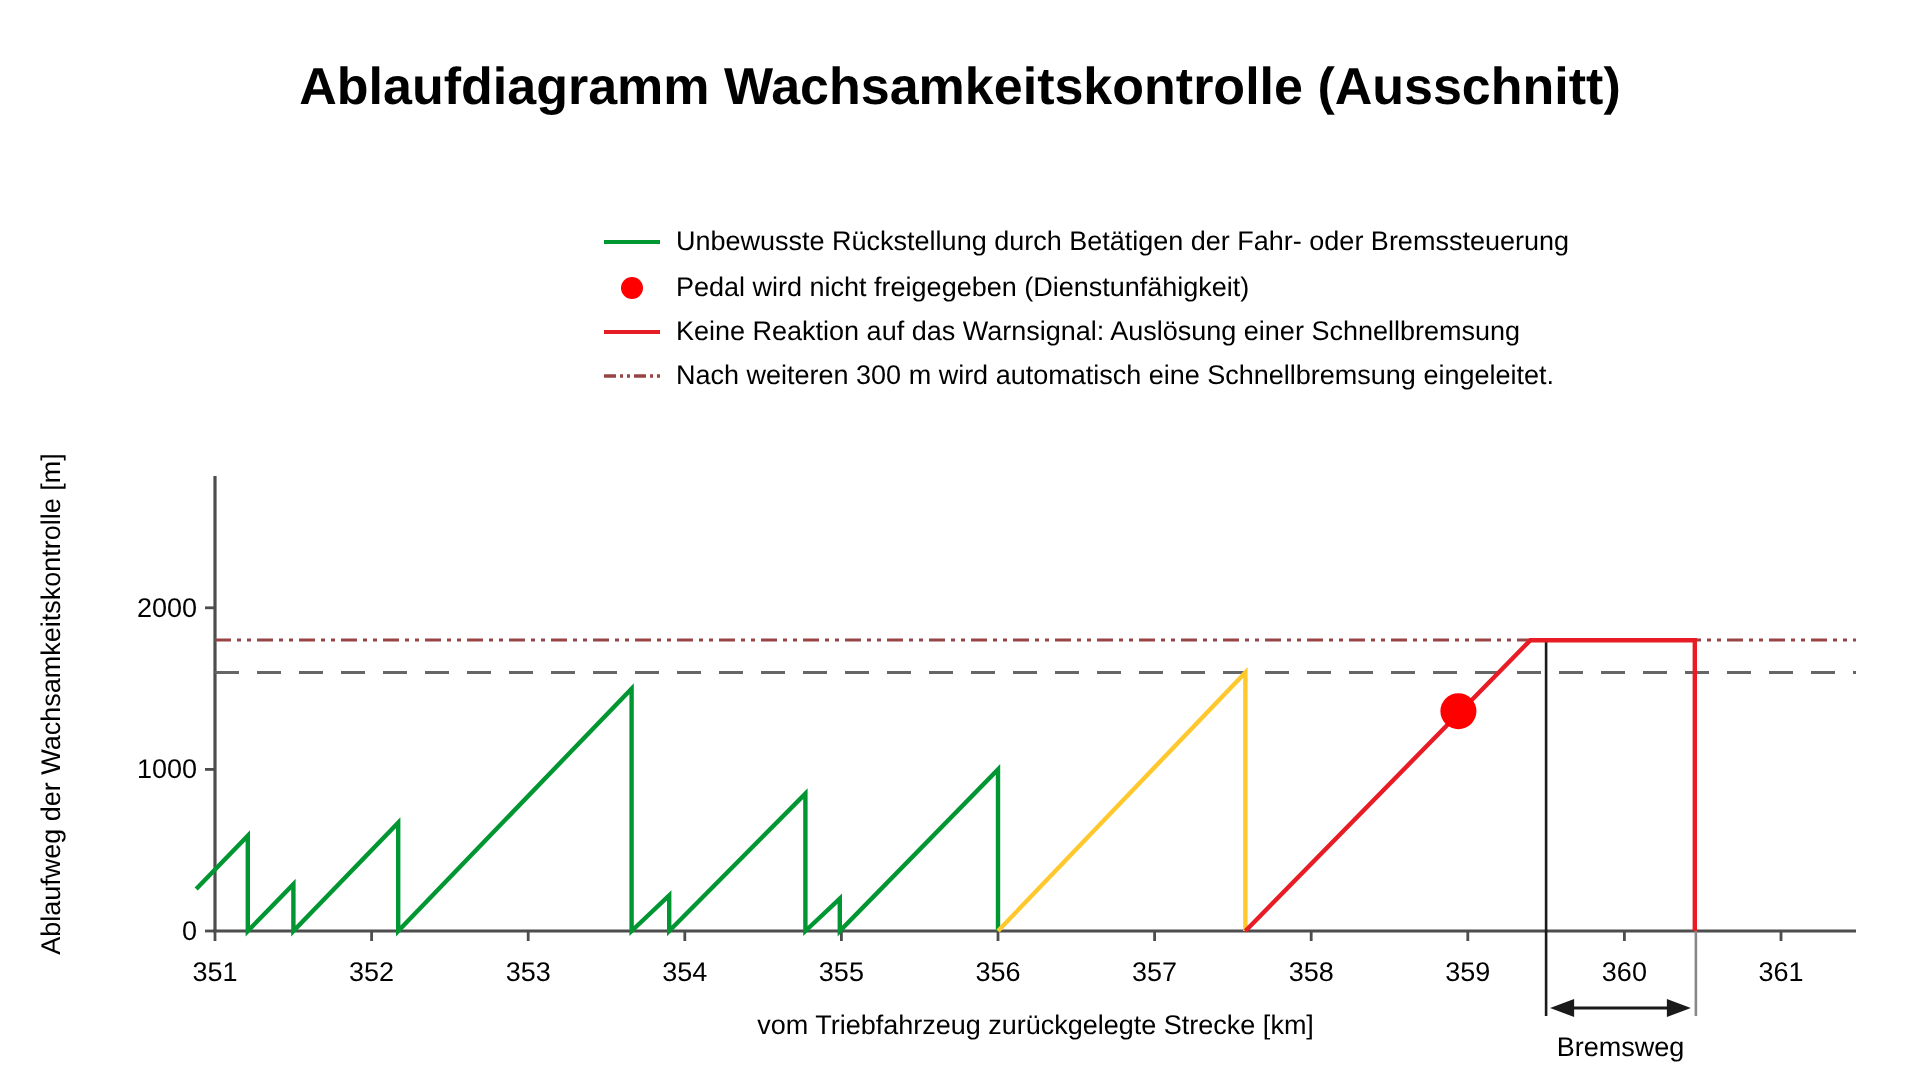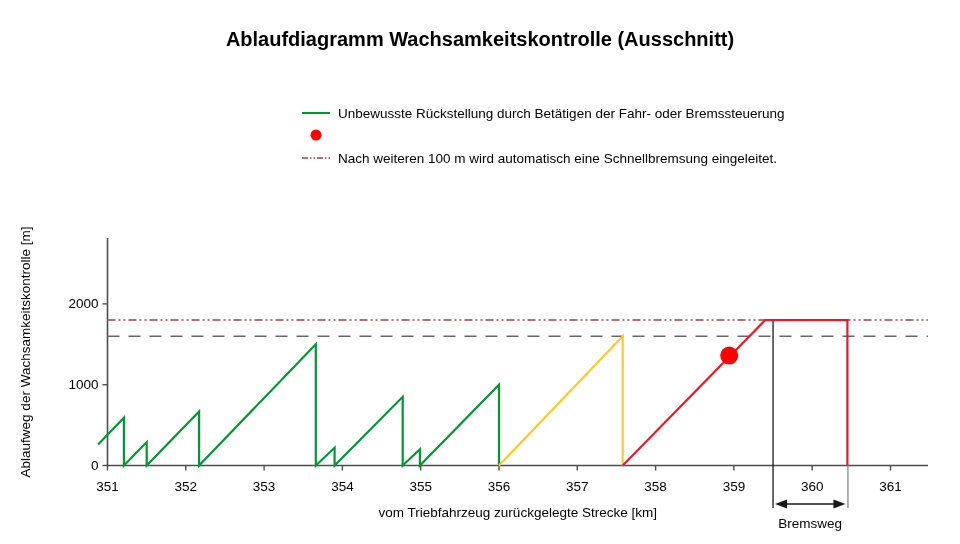--- a/index.html
+++ b/index.html
@@ -2,27 +2,27 @@
 <html><head>
 <meta charset="utf-8">
 <style>
   html,body{margin:0;padding:0;}
   body{
     width:960px;height:544px;background:#ffffff;position:relative;overflow:hidden;
     font-family:"Liberation Sans", sans-serif;
   }
   .page-title{
     position:absolute;left:0;top:28px;width:960px;text-align:center;
-    font-size:20px;font-weight:bold;color:#000;letter-spacing:0px;
+    font-size:26px;font-weight:bold;color:#000;letter-spacing:0px;
   }
   .legend{
     position:absolute;left:301px;top:106px;
   }
   .legend-row{
-    display:flex;align-items:flex-start;height:22.3px;
+    display:flex;align-items:flex-end;height:22.3px;
   }
   .legend-swatch{
     width:30px;height:14px;flex:0 0 30px;margin-right:7px;
   }
   .legend-text{
     font-size:13.5px;color:#000;white-space:nowrap;
   }
   svg text{
     font-family:"Liberation Sans", sans-serif;
   }
@@ -39,26 +39,33 @@
     <div class="legend-row">
       <svg class="legend-swatch" viewBox="0 0 30 14">
         <line x1="1" x2="29" y1="7" y2="7" stroke="#009632" stroke-width="2"></line>
       </svg>
       <span class="legend-text">Unbewusste Rückstellung durch Betätigen der Fahr- oder Bremssteuerung</span>
     </div>
     <div class="legend-row">
       <svg class="legend-swatch" viewBox="0 0 30 14">
         <circle cx="15" cy="7" r="5.5" fill="#FF0000"></circle>
       </svg>
+      <span class="legend-text">Pedal wird nicht freigegeben (Dienstunfähigkeit)</span>
+    </div>
+    <div class="legend-row">
+      <svg class="legend-swatch" viewBox="0 0 30 14">
+        <line x1="1" x2="29" y1="7" y2="7" stroke="#E81C24" stroke-width="2"></line>
+      </svg>
+      <span class="legend-text">Keine Reaktion auf das Warnsignal: Auslösung einer Schnellbremsung</span>
     </div>
     <div class="legend-row">
       <svg class="legend-swatch" viewBox="0 0 30 14">
         <line x1="1" x2="29" y1="7" y2="7" stroke="#994444" stroke-width="1.7" stroke-dasharray="6 2 1.5 2 1.5 2"></line>
       </svg>
-      <span class="legend-text">Nach weiteren 100 m wird automatisch eine Schnellbremsung eingeleitet.</span>
+      <span class="legend-text">Nach weiteren 300 m wird automatisch eine Schnellbremsung eingeleitet.</span>
     </div>
   </div>
 
 <svg id="plot" width="960" height="544" viewBox="0 0 960 544" style="position:absolute;left:0;top:0;">
     <line x1="107.5" y1="238" x2="107.5" y2="465.5" stroke="#4D4D4D" stroke-width="1.6"></line>
     <line x1="106.5" y1="465.5" x2="928" y2="465.5" stroke="#4D4D4D" stroke-width="1.6"></line>
     <line x1="107.5" y1="465.5" x2="107.5" y2="470.5" stroke="#4D4D4D" stroke-width="1.4"></line>
     <text x="107.5" y="490.5" text-anchor="middle" class="tick-label">351</text>
     <line x1="185.8" y1="465.5" x2="185.8" y2="470.5" stroke="#4D4D4D" stroke-width="1.4"></line>
     <text x="185.8" y="490.5" text-anchor="middle" class="tick-label">352</text>

